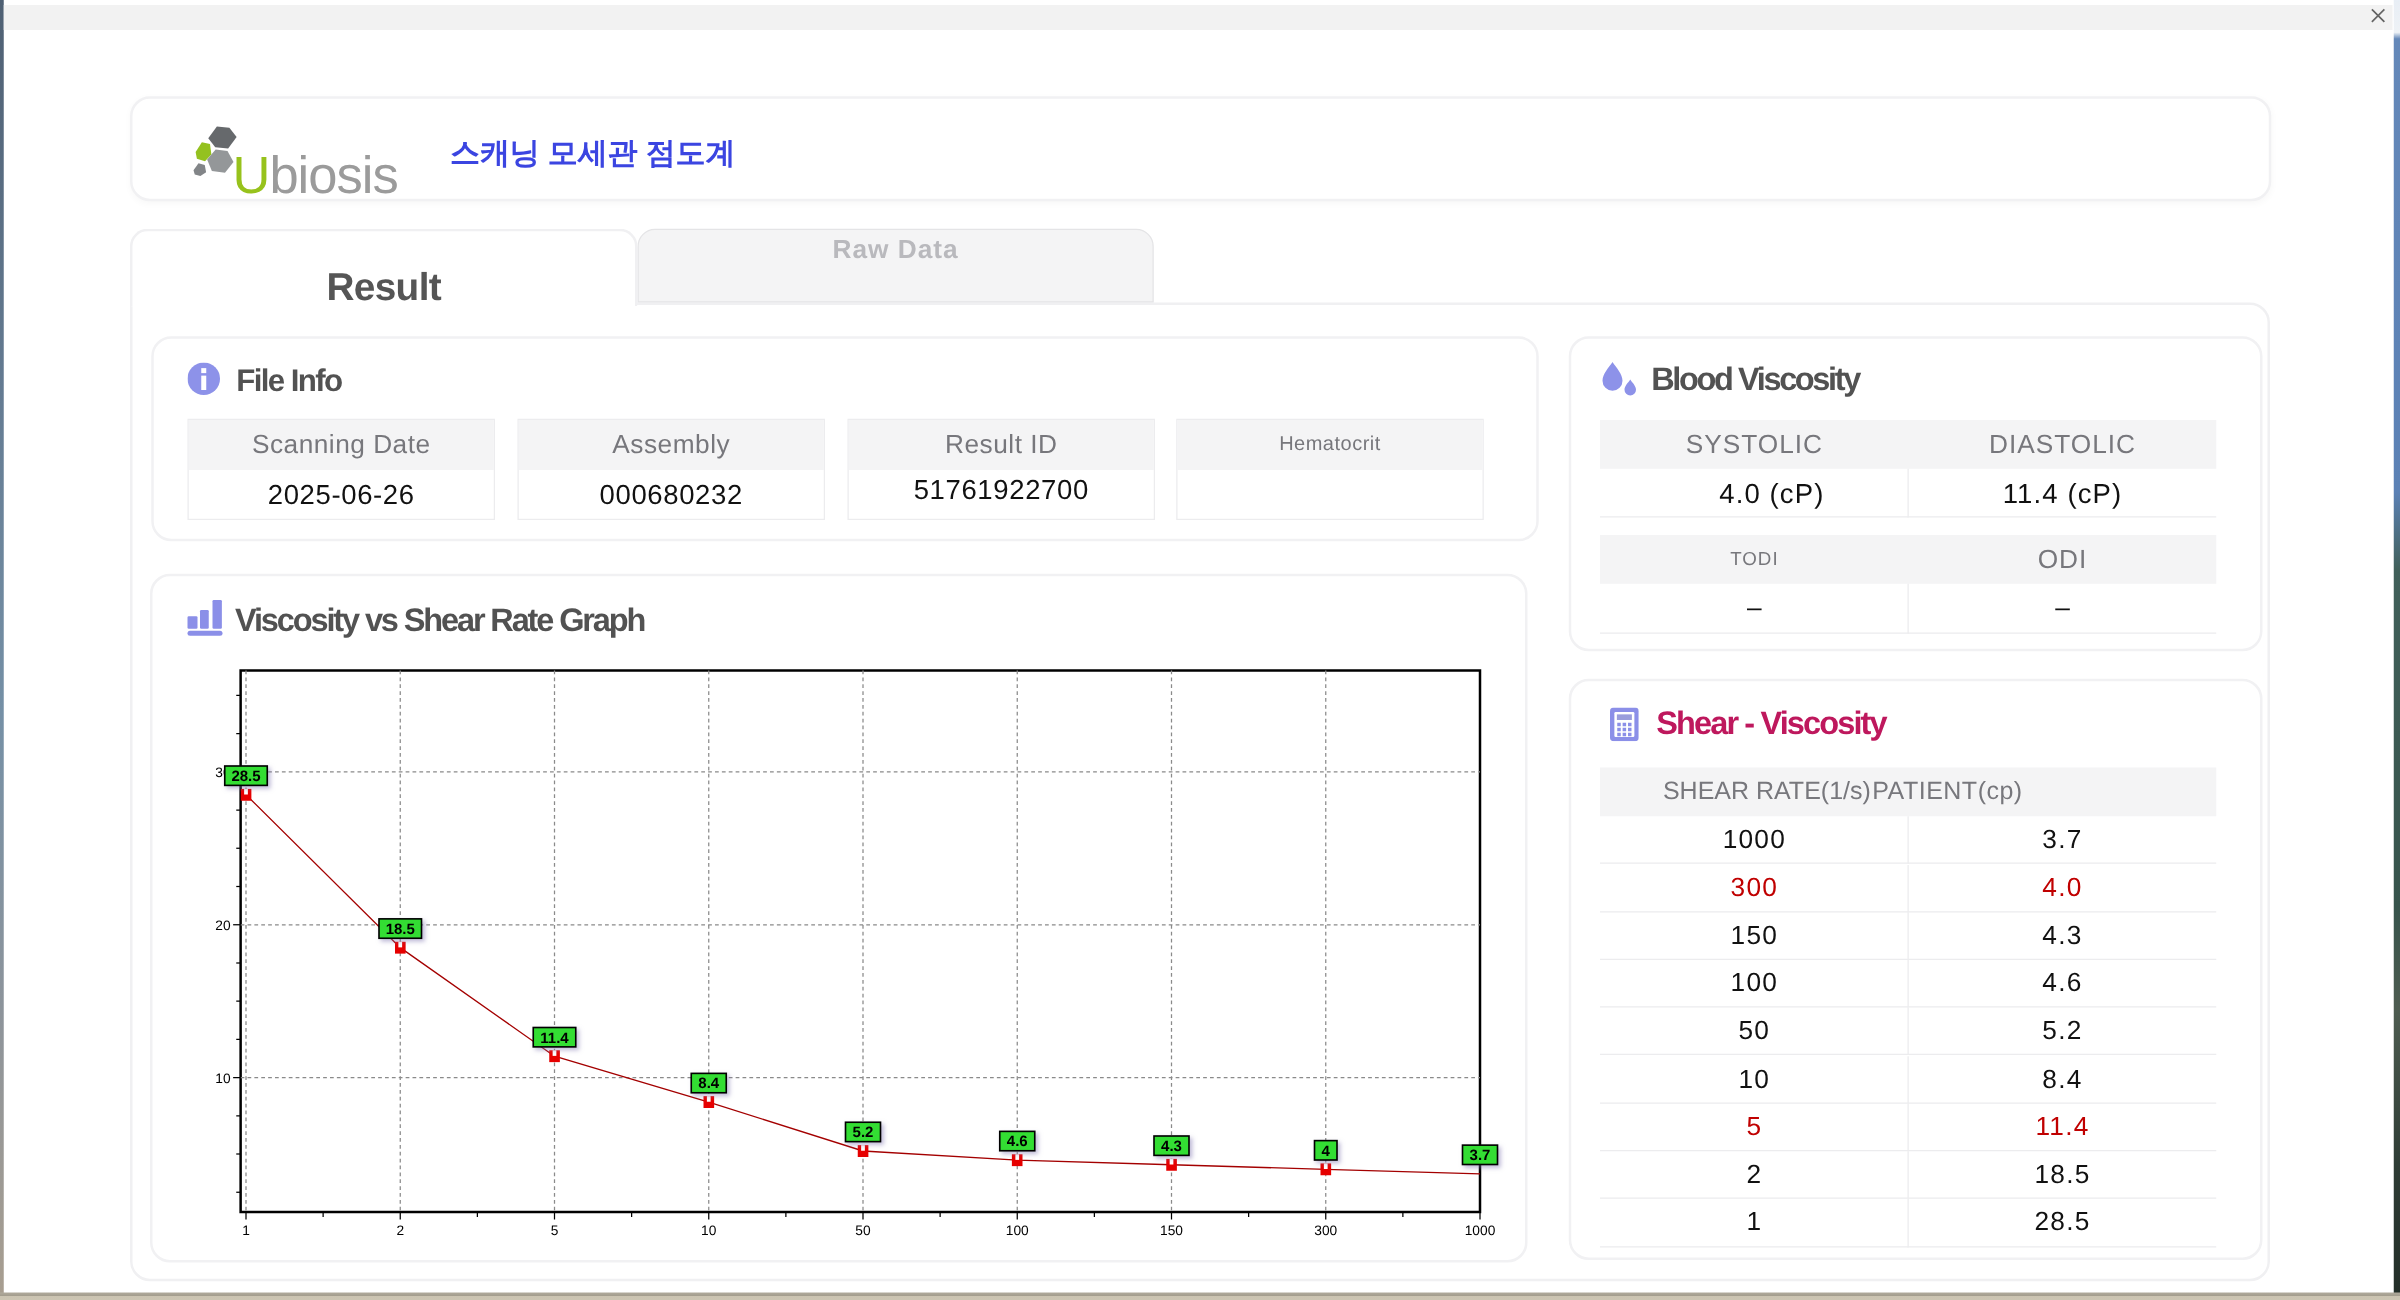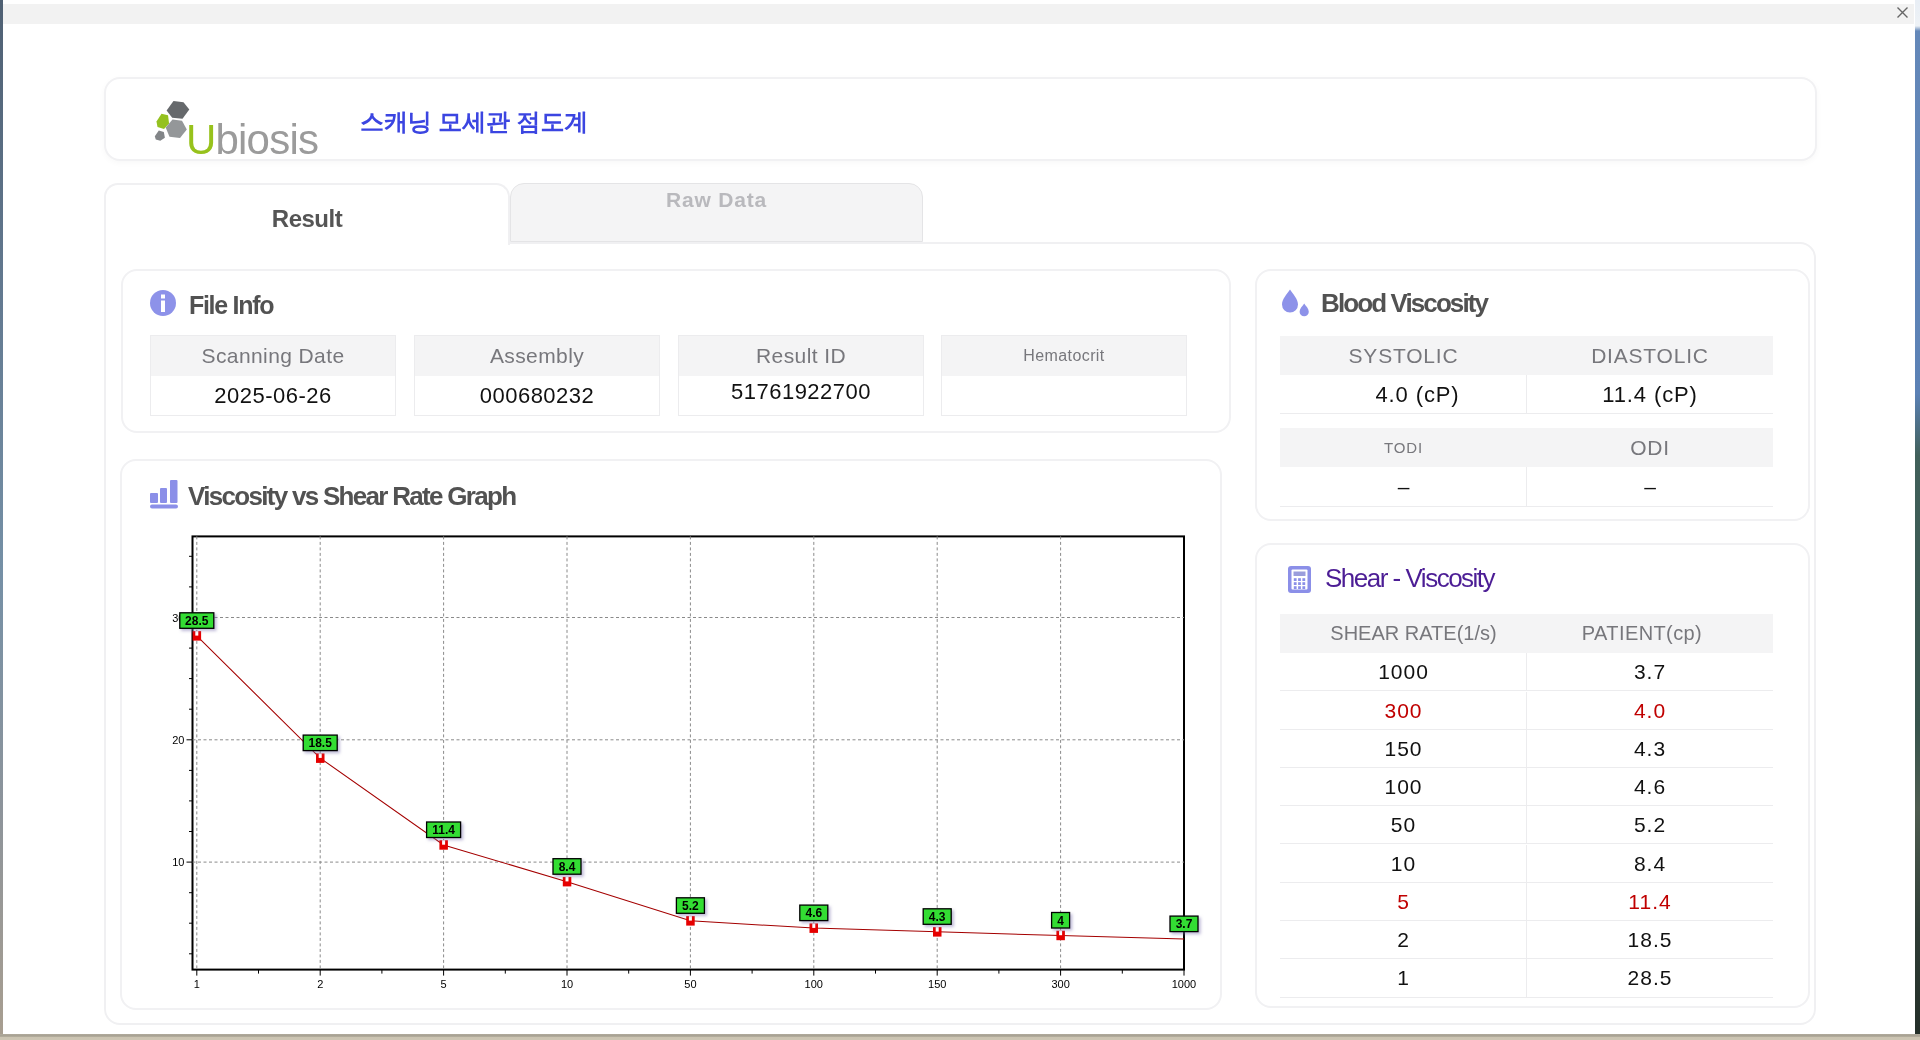--- a/index.html
+++ b/index.html
@@ -30,21 +30,21 @@
   <polygon points="6.8,40.2 10.8,34.6 15.8,36 16.9,41.8 12.3,44.7 7.8,43.6" fill="#828588"></polygon>
 </svg>
 <div class="abs" style="left:186px;top:97px;font-size:42px;letter-spacing:-0.8px;color:#9b9b9b;margin-top:19px;"><span style="color:#97c21c;">U</span>biosis</div>
 <div class="abs" style="left:360px;top:106px;font-size:24px;font-weight:bold;color:#3b45e1;letter-spacing:-0.1px;">스캐닝 모세관 점도계</div>
 
 <div class="abs" style="left:104px;top:242px;width:1712px;height:783px;background:#fff;border:2px solid #f0f0f2;border-radius:0 16px 16px 16px;"></div>
 
 <div class="abs" style="left:510px;top:183px;width:413px;height:59px;background:#f4f4f5;border:1px solid #e4e4e6;border-radius:14px 14px 0 0;"></div>
 <div class="abs ctr" style="left:510px;top:170px;width:413px;height:59px;font-size:21px;font-weight:bold;color:#b9b9bd;letter-spacing:0.8px;">Raw Data</div>
 <div class="abs" style="left:104px;top:183px;width:406px;height:62px;background:#fff;border:2px solid #f0f0f2;border-bottom:none;border-radius:14px 14px 0 0;"></div>
-<div class="abs ctr" style="left:104px;top:190px;width:406px;height:58px;font-size:24px;font-weight:bold;color:#555;letter-spacing:-0.5px;">Result</div>
+<div class="abs ctr" style="left:104px;top:201px;width:406px;height:58px;font-size:31px;font-weight:bold;color:#555;letter-spacing:-0.5px;">Result</div>
 
 <div class="abs card" style="left:121px;top:269px;width:1110px;height:164px;"></div>
 <svg class="abs" style="left:150px;top:290px;" width="26" height="26" viewBox="0 0 26 26">
   <circle cx="13" cy="13" r="13" fill="#8d92e9"></circle>
   <rect x="11" y="10.5" width="4" height="11.5" fill="#fff"></rect>
   <rect x="11" y="4.5" width="4" height="4" fill="#fff"></rect>
 </svg>
 <div class="abs" style="left:189px;top:291px;font-size:25px;font-weight:bold;color:#525252;letter-spacing:-1.3px;">File Info</div>
 <div class="abs" style="left:150px;top:335px;width:246px;height:81px;border:1px solid #ececee;"></div>
 <div class="abs hdrrow ctr" style="left:151px;top:336px;width:244px;height:40px;font-size:21px;color:#77777c;letter-spacing:0.4px;">Scanning Date</div>
@@ -201,25 +201,25 @@
       <rect x="10.1" y="12.2" width="2.8" height="2.8"></rect>
       <rect x="14.4" y="12.2" width="2.8" height="2.8"></rect>
     <rect x="5.8" y="16.2" width="2.8" height="2.8"></rect>
       <rect x="10.1" y="16.2" width="2.8" height="2.8"></rect>
       <rect x="14.4" y="16.2" width="2.8" height="2.8"></rect>
     <rect x="5.8" y="20.2" width="2.8" height="2.8"></rect>
       <rect x="10.1" y="20.2" width="2.8" height="2.8"></rect>
       <rect x="14.4" y="20.2" width="2.8" height="2.8"></rect>
   </g>
 </svg>
-<div class="abs" style="left:1325px;top:563px;font-size:26px;font-weight:normal;color:#4c1d95;letter-spacing:-1.5px;">Shear - Viscosity</div>
+<div class="abs" style="left:1325px;top:563px;font-size:26px;font-weight:bold;color:#be185d;letter-spacing:-1.5px;">Shear - Viscosity</div>
 
 <div class="abs hdrrow" style="left:1280px;top:614px;width:493px;height:39px;"></div>
 <div class="abs ctr" style="left:1290px;top:614px;width:247px;height:39px;font-size:20px;color:#77777c;">SHEAR RATE(1/s)</div>
-<div class="abs ctr" style="left:1519px;top:614px;width:246px;height:39px;font-size:20px;color:#77777c;letter-spacing:0.4px;">PATIENT(cp)</div>
+<div class="abs ctr" style="left:1435px;top:614px;width:246px;height:39px;font-size:20px;color:#77777c;letter-spacing:0.4px;">PATIENT(cp)</div>
 <div class="abs" style="left:1280px;top:653.2px;width:493px;height:38.26px;border-bottom:1px solid #ececee;"></div>
 <div class="abs" style="left:1526px;top:653.2px;width:1px;height:38.26px;background:#ececee;"></div>
 <div class="abs ctr" style="left:1280px;top:653.2px;width:247px;height:38.26px;font-size:21px;color:#111;letter-spacing:1px;">1000</div>
 <div class="abs ctr" style="left:1527px;top:653.2px;width:246px;height:38.26px;font-size:21px;color:#111;letter-spacing:1px;">3.7</div>
 <div class="abs" style="left:1280px;top:691.5px;width:493px;height:38.26px;border-bottom:1px solid #ececee;"></div>
 <div class="abs" style="left:1526px;top:691.5px;width:1px;height:38.26px;background:#ececee;"></div>
 <div class="abs ctr" style="left:1280px;top:691.5px;width:247px;height:38.26px;font-size:21px;color:#c00000;letter-spacing:1px;">300</div>
 <div class="abs ctr" style="left:1527px;top:691.5px;width:246px;height:38.26px;font-size:21px;color:#c00000;letter-spacing:1px;">4.0</div>
 <div class="abs" style="left:1280px;top:729.7px;width:493px;height:38.26px;border-bottom:1px solid #ececee;"></div>
 <div class="abs" style="left:1526px;top:729.7px;width:1px;height:38.26px;background:#ececee;"></div>

